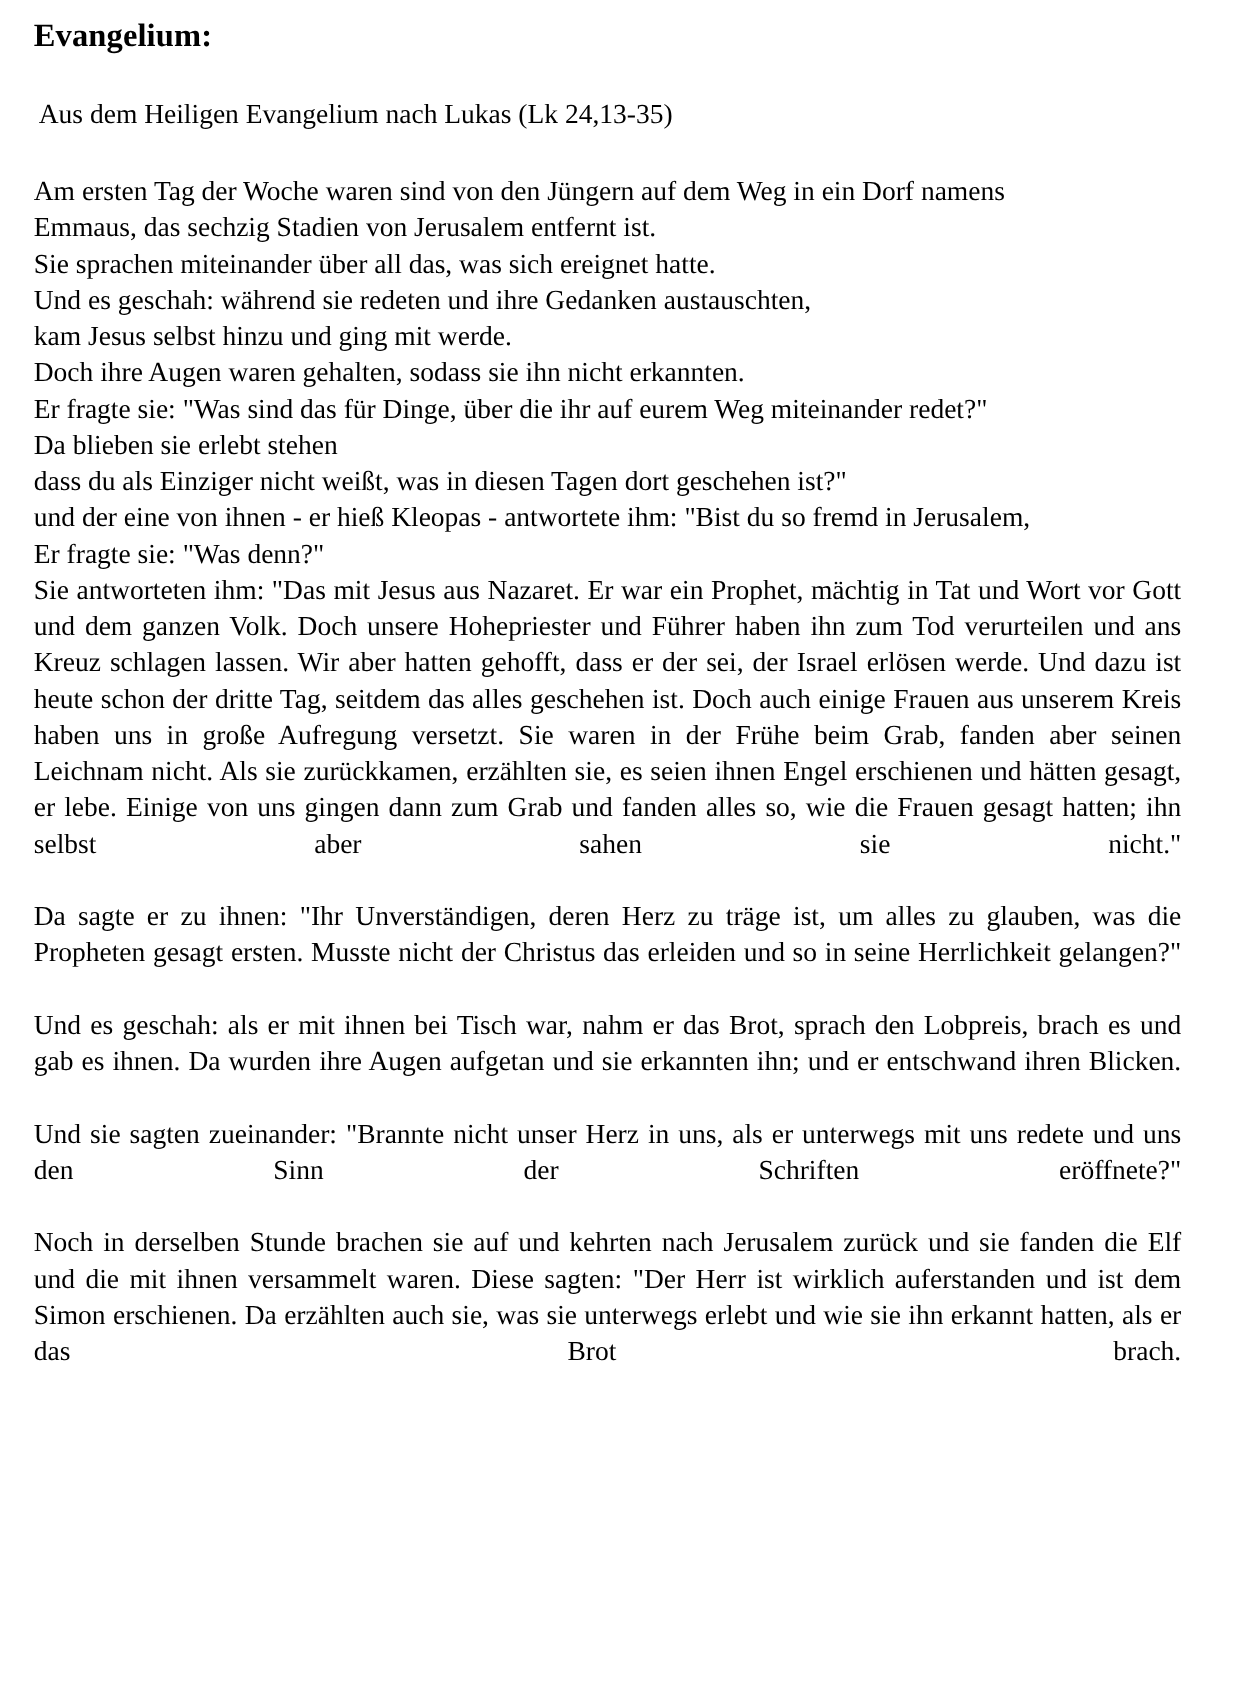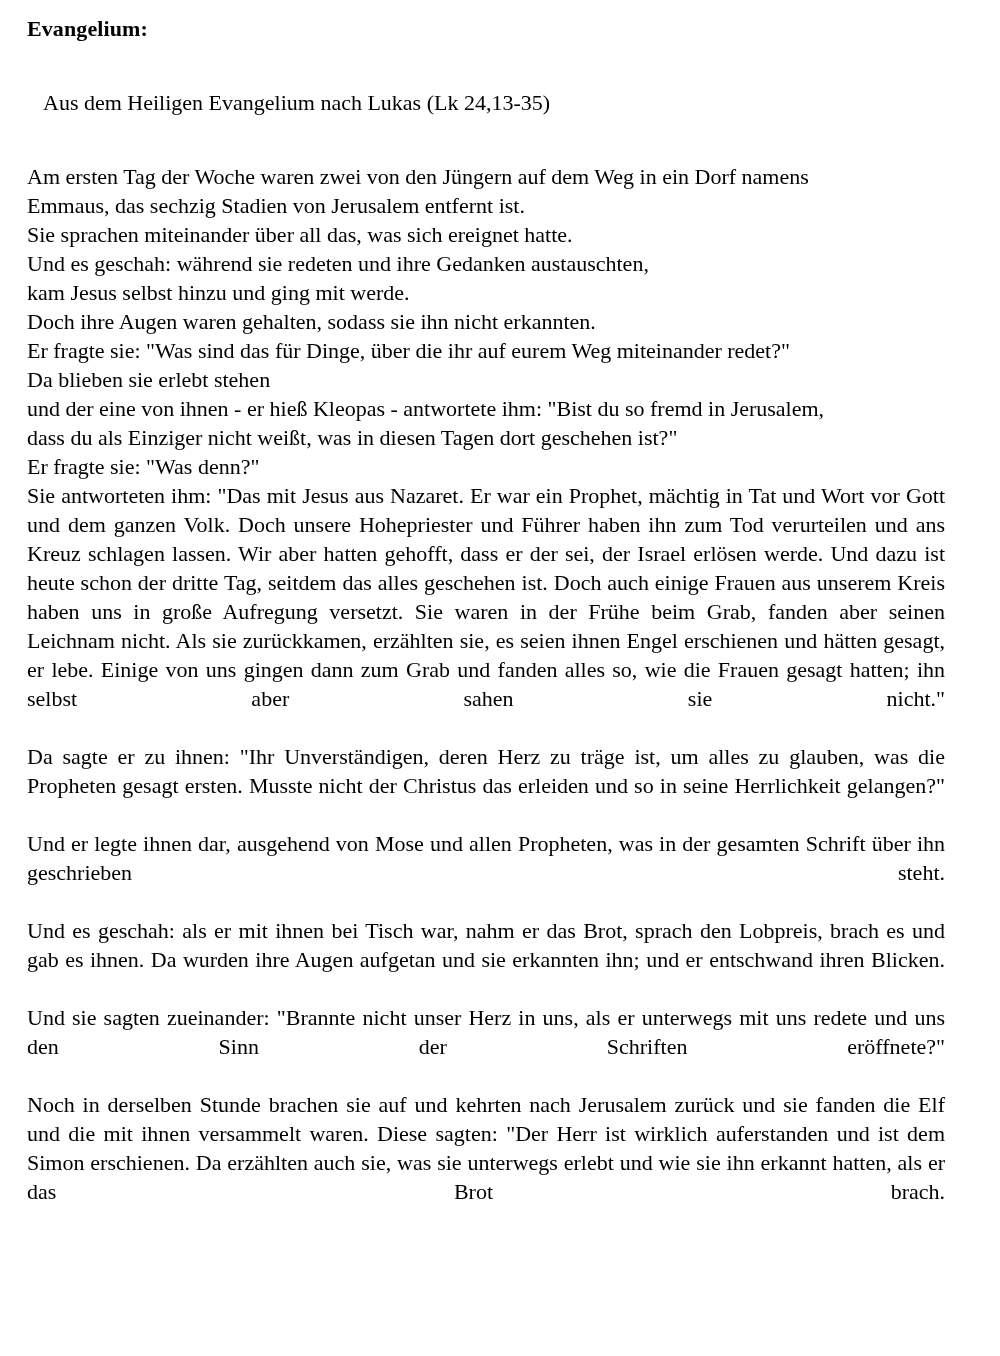--- a/index.html
+++ b/index.html
@@ -18,33 +18,33 @@
     font-family: "Liberation Serif", "DejaVu Serif", serif;
     color: #000000;
   }
   .content {
     position: absolute;
     left: 27px;
     top: 14px;
     width: 918px;
   }
   .doc-heading {
-    font-size: 22px;
+    font-size: 26px;
     font-weight: bold;
     line-height: 29px;
     margin: 0;
     letter-spacing: 0.1px;
   }
   .spacer-line {
     height: 29px;
   }
   .ref-line {
     font-size: 22px;
     line-height: 29px;
-    margin: 16px;
+    margin: 4px;
   }
   .block {
     font-size: 22px;
     line-height: 29px;
     margin: 0;
     text-align: left;
   }
   
   .ln {
     display: block;
@@ -72,21 +72,21 @@
 
     <h1 class="doc-heading">Evangelium:</h1>
 
     <div class="spacer-line"></div>
 
     <p class="ref-line">Aus dem Heiligen Evangelium nach Lukas (Lk 24,13-35)</p>
 
     <div class="spacer-line"></div>
 
     <div class="block">
-      <span class="ln">Am ersten Tag der Woche waren zwei von den Jüngern auf dem Weg in ein Dorf namens</span>
+      <span class="ln">Am ersten Tag der Woche waren sind von den Jüngern auf dem Weg in ein Dorf namens</span>
       <span class="ln">Emmaus, das sechzig Stadien von Jerusalem entfernt ist.</span>
     </div>
 
     <div class="block">
       <span class="ln">Sie sprachen miteinander über all das, was sich ereignet hatte.</span>
     </div>
 
     <div class="block">
       <span class="ln">Und es geschah: während sie redeten und ihre Gedanken austauschten,</span>
       <span class="ln">kam Jesus selbst hinzu und ging mit werde.</span>
@@ -98,33 +98,32 @@
 
     <div class="block">
       <span class="ln">Er fragte sie: "Was sind das für Dinge, über die ihr auf eurem Weg miteinander redet?"</span>
     </div>
 
     <div class="block">
       <span class="ln">Da blieben sie erlebt stehen</span>
     </div>
 
     <div class="block">
+      <span class="ln">dass du als Einziger nicht weißt, was in diesen Tagen dort geschehen ist?"</span>
       <span class="ln">und der eine von ihnen - er hieß Kleopas - antwortete ihm: "Bist du so fremd in Jerusalem,</span>
-      <span class="ln">dass du als Einziger nicht weißt, was in diesen Tagen dort geschehen ist?"</span>
     </div>
 
     <div class="block">
       <span class="ln">Er fragte sie: "Was denn?"</span>
     </div>
 
     <p class="flow">Sie antworteten ihm: "Das mit Jesus aus Nazaret. Er war ein Prophet, mächtig in Tat und Wort vor Gott und dem ganzen Volk. Doch unsere Hohepriester und Führer haben ihn zum Tod verurteilen und ans Kreuz schlagen lassen. Wir aber hatten gehofft, dass er der sei, der Israel erlösen werde. Und dazu ist heute schon der dritte Tag, seitdem das alles geschehen ist. Doch auch einige Frauen aus unserem Kreis haben uns in große Aufregung versetzt. Sie waren in der Frühe beim Grab, fanden aber seinen Leichnam nicht. Als sie zurückkamen, erzählten sie, es seien ihnen Engel erschienen und hätten gesagt, er lebe. Einige von uns gingen dann zum Grab und fanden alles so, wie die Frauen gesagt hatten; ihn selbst aber sahen sie nicht."</p>
 
     <p class="flow">Da sagte er zu ihnen: "Ihr Unverständigen, deren Herz zu träge ist, um alles zu glauben, was die Propheten gesagt ersten. Musste nicht der Christus das erleiden und so in seine Herrlichkeit gelangen?"</p>
 
-    <p class="flow">Und er legte ihnen dar, ausgehend von Mose und allen Propheten, was in der gesamten Schrift über ihn geschrieben steht.</p>
 
 
 
     <p class="flow">Und es geschah: als er mit ihnen bei Tisch war, nahm er das Brot, sprach den Lobpreis, brach es und gab es ihnen. Da wurden ihre Augen aufgetan und sie erkannten ihn; und er entschwand ihren Blicken.</p>
 
     <p class="flow">Und sie sagten zueinander: "Brannte nicht unser Herz in uns, als er unterwegs mit uns redete und uns den Sinn der Schriften eröffnete?"</p>
 
     <p class="flow">Noch in derselben Stunde brachen sie auf und kehrten nach Jerusalem zurück und sie fanden die Elf und die mit ihnen versammelt waren. Diese sagten: "Der Herr ist wirklich auferstanden und ist dem Simon erschienen. Da erzählten auch sie, was sie unterwegs erlebt und wie sie ihn erkannt hatten, als er das Brot brach.</p>
 
   </div>

